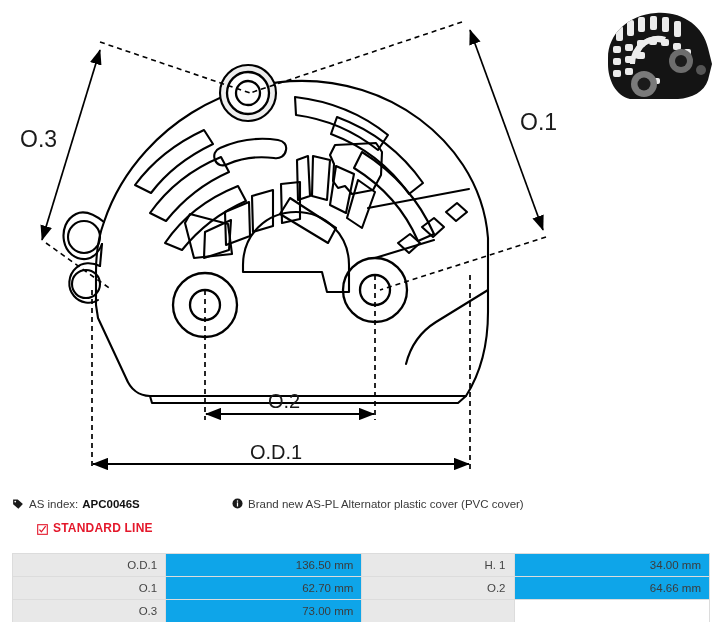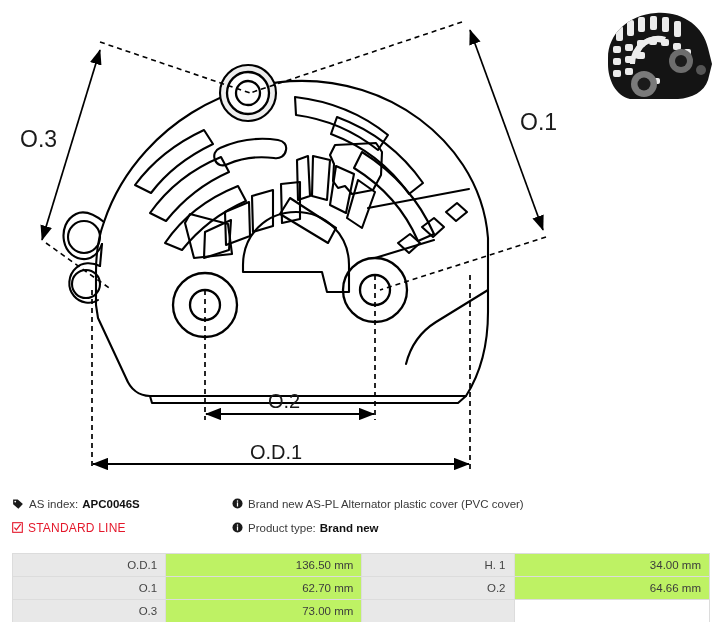--- a/index.html
+++ b/index.html
@@ -36,23 +36,23 @@
     margin-bottom:9px;
     white-space:nowrap;
   }
   .info-line .ico{
     flex:0 0 auto;margin-right:5px;margin-top:1px;
     display:inline-block;
   }
   .info-line b{color:#111;font-weight:bold;}
 
   .std-line{
-    color:#e4182b;font-weight:normal;font-size:12px;
+    color:#e4182b;font-weight:bold;font-size:12px;
     letter-spacing:.2px;
-    display:flex;align-items:flex-start;
+    display:flex;align-items:center;margin-left:25px;
   }
   .std-line .ico{margin-right:5px;}
 
   
   .tag-ico svg,.info-ico svg,.chk-ico svg{display:block;}
 
   
   #spec-table{
     position:absolute;left:12px;top:553px;
     width:698px;
@@ -67,21 +67,21 @@
     color:#3c3c3c;
     vertical-align:middle;
     white-space:nowrap;
   }
   #spec-table td.lbl{
     background:#e8e8e8;
     width:150px;
     color:#444;
   }
   #spec-table td.val{
-    background:#bef264;
+    background:#0ea5e9;
     width:195px;
   }
   #spec-table td.empty-l{background:#e8e8e8;}
   #spec-table td.empty-v{background:#ffffff;}
 </style>
 </head>
 <body>
 
 <div id="drawing-area">
 
@@ -313,31 +313,20 @@
       <span class="ico info-ico">
         <svg width="11" height="11" viewBox="0 0 16 16">
           <circle cx="8" cy="8" r="7.3" fill="#1a1a1a"></circle>
           <rect x="7.1" y="6.4" width="1.8" height="6" fill="#ffffff"></rect>
           <rect x="7.1" y="3.4" width="1.8" height="2" fill="#ffffff"></rect>
         </svg>
       </span>
       <span>Brand new AS-PL Alternator plastic cover (PVC cover)</span>
     </div>
 
-    <div class="info-line">
-      <span class="ico info-ico">
-        <svg width="11" height="11" viewBox="0 0 16 16">
-          <circle cx="8" cy="8" r="7.3" fill="#1a1a1a"></circle>
-          <rect x="7.1" y="6.4" width="1.8" height="6" fill="#ffffff"></rect>
-          <rect x="7.1" y="3.4" width="1.8" height="2" fill="#ffffff"></rect>
-        </svg>
-      </span>
-      <span>Product type:</span>
-      <b style="margin-left:4px">Brand new</b>
-    </div>
   </div>
 
 </div>
 
 <table id="spec-table">
   <tbody>
     <tr>
       <td class="lbl">O.D.1</td>
       <td class="val">136.50 mm</td>
       <td class="lbl">H. 1</td>

